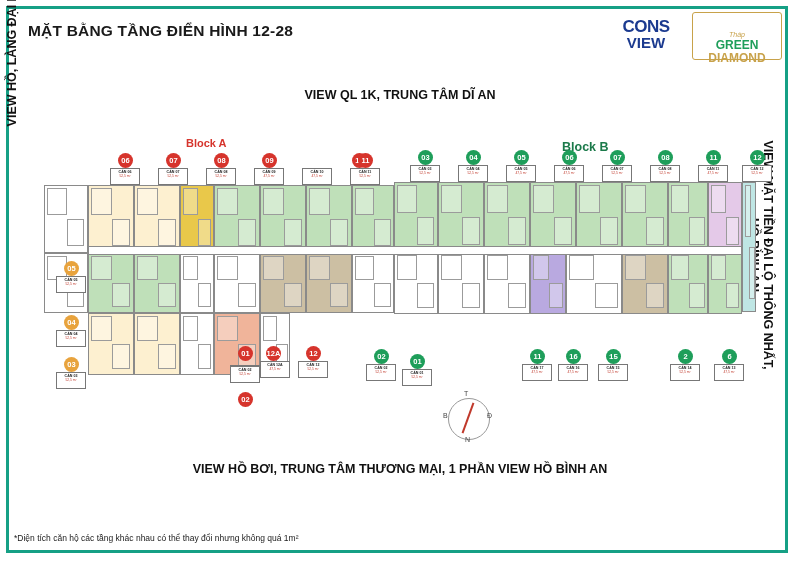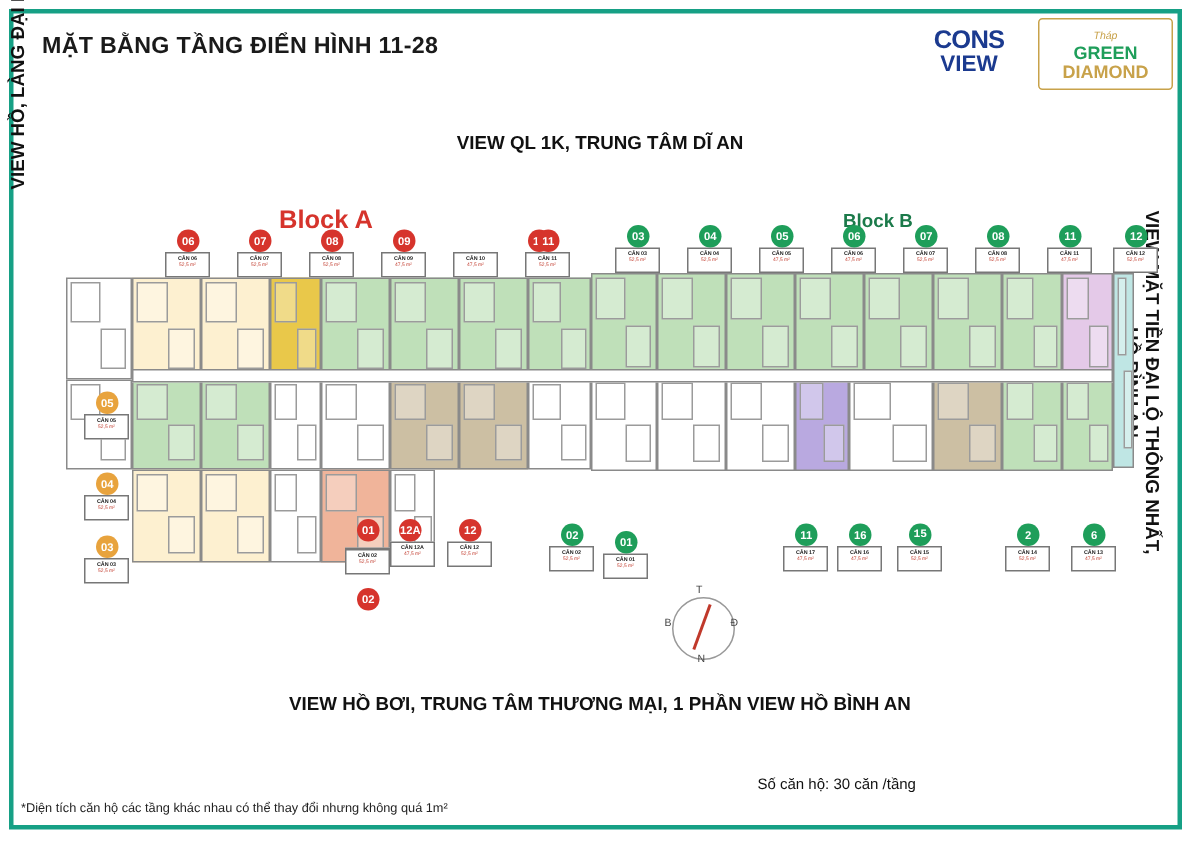--- a/index.html
+++ b/index.html
@@ -21,21 +21,21 @@
   
   .logo-bcons{
     position:absolute;right:115px;top:18px;width:78px;height:40px;
     text-align:center;line-height:1;
   }
   .logo-bcons .b1{font-size:17px;font-weight:bold;color:#1b3a8f;letter-spacing:-.5px;}
   .logo-bcons .b2{font-size:15px;font-weight:bold;color:#1b3a8f;}
   .logo-green{
     position:absolute;right:18px;top:12px;width:90px;height:48px;
     border:1.5px solid #c8a24a;border-radius:3px;text-align:center;
-    padding-top:8px;box-sizing:border-box;
+    padding-top:18px;box-sizing:border-box;
   }
   .logo-green .g0{font-size:7px;color:#c8a24a;font-style:italic;line-height:8px;}
   .logo-green .g1{font-size:12px;font-weight:bold;color:#1e9e5a;line-height:13px;}
   .logo-green .g2{font-size:12px;font-weight:bold;color:#c8a24a;line-height:13px;}
 
   
   .lbl-top{
     position:absolute;left:0;right:0;top:88px;text-align:center;
     font-size:12.5px;font-weight:bold;color:#111;
   }
@@ -46,21 +46,21 @@
   .lbl-left{
     position:absolute;left:5px;top:160px;width:220px;
     transform:rotate(-90deg);transform-origin:left top;
     font-size:12.5px;font-weight:bold;color:#111;text-align:center;
   }
   .lbl-right{
     position:absolute;left:775px;top:135px;width:240px;
     transform:rotate(90deg);transform-origin:left top;
     font-size:12.5px;font-weight:bold;color:#111;text-align:center;
   }
-  .block-a{position:absolute;left:186px;top:137px;font-size:17px;font-weight:bold;color:#d6342c;}
+  .block-a{position:absolute;left:186px;top:137px;font-size:11px;font-weight:bold;color:#d6342c;}
   .block-b{position:absolute;left:562px;top:140px;font-size:12.5px;font-weight:bold;color:#1b7a4a;}
 
   
   .plate{position:absolute;left:44px;top:160px;width:710px;height:250px;}
   .unit{position:absolute;box-sizing:border-box;border:.7px solid #8a8a8a;}
   .room{position:absolute;box-sizing:border-box;border:.6px solid #9b9b9b;background:rgba(255,255,255,.35);}
   .corr{position:absolute;background:#ffffff;border:.7px solid #8a8a8a;box-sizing:border-box;}
 
   
   .badge{
@@ -97,21 +97,21 @@
   }
   .foot-right{
     position:absolute;left:505px;top:516px;font-size:10px;color:#111;line-height:15px;
   }
 </style>
 </head>
 <body>
 
 <div class="frame"></div>
 
-<div class="title">MẶT BẰNG TẦNG ĐIỂN HÌNH 11-28</div>
+<div class="title">MẶT BẰNG TẦNG ĐIỂN HÌNH 12-28</div>
 
 <div class="logo-bcons">
   <div class="b1">CONS</div>
   <div class="b2">VIEW</div>
 </div>
 
 <div class="logo-green">
   <div class="g0">Tháp</div>
   <div class="g1">GREEN</div>
   <div class="g2">DIAMOND</div>
@@ -387,14 +387,13 @@
   <div class="ring"></div>
   <div class="needle"></div>
   <div class="n">T</div>
   <div class="s">N</div>
   <div class="e">Đ</div>
   <div class="w">B</div>
 </div>
 
 <div class="foot-note">*Diện tích căn hộ các tầng khác nhau có thể thay đổi nhưng không quá 1m²</div>
 <div class="foot-right">
-  <div>Số căn hộ: 30 căn /tầng</div>
 </div>
 
 </body></html>

